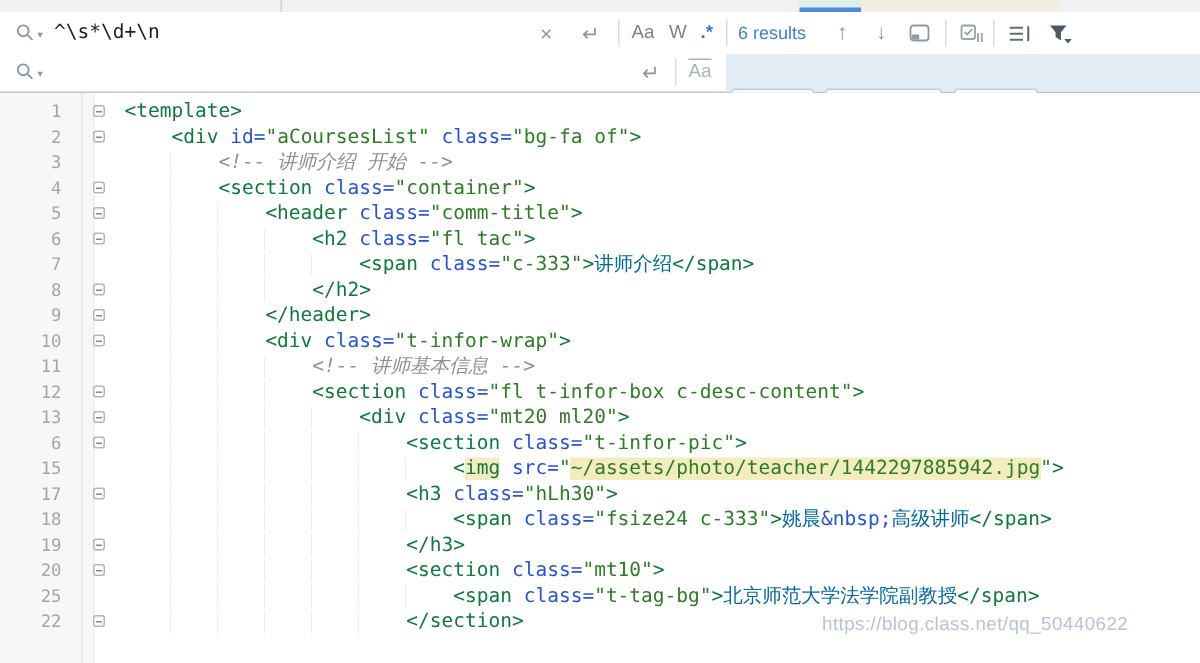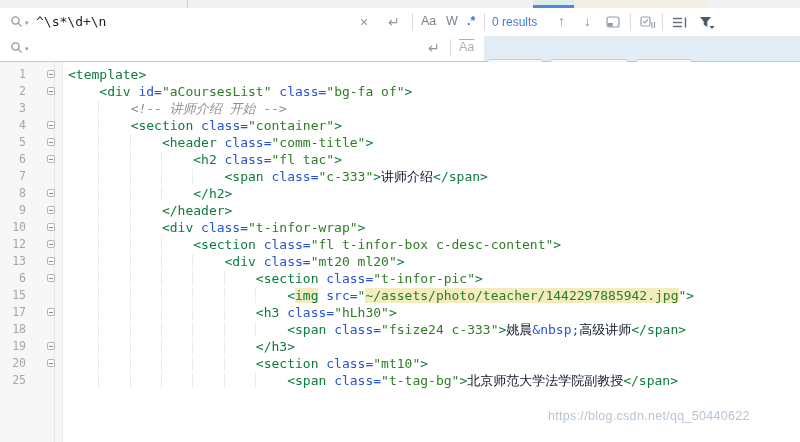--- a/index.html
+++ b/index.html
@@ -28,33 +28,33 @@
   .btn{position:absolute;top:3px;height:18px;background:#f4f8fb;border:1px solid #bfd0de;border-radius:3px;
        font-size:10px;letter-spacing:.5px;color:#61758a;text-align:center;line-height:16px;box-sizing:border-box;padding:4px 6px;margin-top:20px;}
   .searchico{position:absolute;left:10px;}
   .caret-down{position:absolute;font-size:7px;color:#8b97a3;}
 
   
   #editor{position:absolute;left:0;top:62px;width:800px;height:380px;background:#fff;overflow:hidden;}
   #gutterbg{position:absolute;left:0;top:0;width:62px;height:380px;background:#f7f7f7;border-right:1px solid #ededed;}
   #foldline{position:absolute;left:54px;top:0;width:1px;height:380px;background:#e7e7e7;}
   #code-lines{position:absolute;left:0;top:4px;width:800px;}
-  .cl{height:17px;line-height:17px;white-space:pre;font-family:"DejaVu Sans Mono","DejaVu Sans",monospace;font-size:13px;}
+  .cl{height:17px;line-height:17px;white-space:pre;font-family:"DejaVu Sans Mono","DejaVu Sans",monospace;font-size:13px;padding-left:15px;}
   .ln{display:inline-block;width:26px;text-align:right;color:#a6a6a6;font-size:11.5px;vertical-align:top;}
   .foldcol{display:inline-block;width:42px;height:17px;position:relative;vertical-align:top;}
   .fm{position:absolute;left:21px;top:4px;width:8px;height:8px;border:1px solid #b5b5b5;border-radius:2px;background:#fff;box-sizing:border-box;}
   .fm::after{content:"";position:absolute;left:1px;top:2.5px;width:4px;height:1px;background:#8a8a8a;}
   .ind{white-space:pre;
        background-image:repeating-linear-gradient(to right,transparent 0 calc(4ch - 1px),#ececec calc(4ch - 1px) 4ch);
        background-size:calc(100% - 4ch + 1px) 100%;background-repeat:no-repeat;}
   .tk-tag{color:#0e7a3e;}
   .tk-attr{color:#2753d8;}
   .tk-str{color:#2d7d23;}
   .tk-com{color:#909090;font-style:italic;}
-  .tk-txt{color:#0f172a;}
+  .tk-txt{color:#0369a1;}
   .tk-ent{color:#2753d8;}
   .hl{background:#f2ecc0;}
   #watermark{position:absolute;left:548px;top:347px;font-size:12.5px;color:rgba(120,145,175,.55);letter-spacing:.3px;white-space:nowrap;}
 </style>
 </head>
 <body>
 
 <div id="topstrip">
   <div class="tdiv"></div>
   <div class="seg-active"></div>
@@ -76,21 +76,21 @@
     <span class="icon-btn" style="left:388px;top:6px">↵</span>
 
     <div class="vdiv" style="left:412px"></div>
 
     <span class="toggle" style="left:421px;top:6px">Aa</span>
     <span class="toggle" style="left:446px;top:6px">W</span>
     <span class="toggle on" style="left:467px;top:6px">.*</span>
 
     <div class="vdiv" style="left:484px"></div>
 
-    <span class="results">0 results</span>
+    <span class="results">6 results</span>
 
     <span class="icon-btn" style="left:558px;top:5px">↑</span>
     <span class="icon-btn" style="left:584px;top:5px">↓</span>
 
     <svg class="svgicon" style="left:606px;top:8px" width="14" height="12" viewBox="0 0 14 12">
       <rect x="1" y="1" width="12" height="10" rx="2" fill="none" stroke="#8f9aa6" stroke-width="1.2"></rect>
       <rect x="1.8" y="7" width="5" height="3.4" fill="#8f9aa6"></rect>
     </svg>
 
     <div class="vdiv" style="left:630px"></div>
@@ -147,24 +147,26 @@
       <div class="cl"><span class="ln">1</span><span class="foldcol"><span class="fm"></span></span><span class="ind"></span><span class="tk-tag">&lt;template&gt;</span></div>
       <div class="cl"><span class="ln">2</span><span class="foldcol"><span class="fm"></span></span><span class="ind">    </span><span class="tk-tag">&lt;div</span><span class="tk-txt"> </span><span class="tk-attr">id=</span><span class="tk-str">"aCoursesList"</span><span class="tk-txt"> </span><span class="tk-attr">class=</span><span class="tk-str">"bg-fa of"</span><span class="tk-tag">&gt;</span></div>
       <div class="cl"><span class="ln">3</span><span class="foldcol"></span><span class="ind">        </span><span class="tk-com">&lt;!-- 讲师介绍 开始 --&gt;</span></div>
       <div class="cl"><span class="ln">4</span><span class="foldcol"><span class="fm"></span></span><span class="ind">        </span><span class="tk-tag">&lt;section</span><span class="tk-txt"> </span><span class="tk-attr">class=</span><span class="tk-str">"container"</span><span class="tk-tag">&gt;</span></div>
       <div class="cl"><span class="ln">5</span><span class="foldcol"><span class="fm"></span></span><span class="ind">            </span><span class="tk-tag">&lt;header</span><span class="tk-txt"> </span><span class="tk-attr">class=</span><span class="tk-str">"comm-title"</span><span class="tk-tag">&gt;</span></div>
       <div class="cl"><span class="ln">6</span><span class="foldcol"><span class="fm"></span></span><span class="ind">                </span><span class="tk-tag">&lt;h2</span><span class="tk-txt"> </span><span class="tk-attr">class=</span><span class="tk-str">"fl tac"</span><span class="tk-tag">&gt;</span></div>
       <div class="cl"><span class="ln">7</span><span class="foldcol"></span><span class="ind">                    </span><span class="tk-tag">&lt;span</span><span class="tk-txt"> </span><span class="tk-attr">class=</span><span class="tk-str">"c-333"</span><span class="tk-tag">&gt;</span><span class="tk-txt">讲师介绍</span><span class="tk-tag">&lt;/span&gt;</span></div>
       <div class="cl"><span class="ln">8</span><span class="foldcol"><span class="fm"></span></span><span class="ind">                </span><span class="tk-tag">&lt;/h2&gt;</span></div>
       <div class="cl"><span class="ln">9</span><span class="foldcol"><span class="fm"></span></span><span class="ind">            </span><span class="tk-tag">&lt;/header&gt;</span></div>
       <div class="cl"><span class="ln">10</span><span class="foldcol"><span class="fm"></span></span><span class="ind">            </span><span class="tk-tag">&lt;div</span><span class="tk-txt"> </span><span class="tk-attr">class=</span><span class="tk-str">"t-infor-wrap"</span><span class="tk-tag">&gt;</span></div>
+      <div class="cl"><span class="ln">11</span><span class="foldcol"></span><span class="ind">                </span><span class="tk-com">&lt;!-- 讲师基本信息 --&gt;</span></div>
       <div class="cl"><span class="ln">12</span><span class="foldcol"><span class="fm"></span></span><span class="ind">                </span><span class="tk-tag">&lt;section</span><span class="tk-txt"> </span><span class="tk-attr">class=</span><span class="tk-str">"fl t-infor-box c-desc-content"</span><span class="tk-tag">&gt;</span></div>
       <div class="cl"><span class="ln">13</span><span class="foldcol"><span class="fm"></span></span><span class="ind">                    </span><span class="tk-tag">&lt;div</span><span class="tk-txt"> </span><span class="tk-attr">class=</span><span class="tk-str">"mt20 ml20"</span><span class="tk-tag">&gt;</span></div>
       <div class="cl"><span class="ln">6</span><span class="foldcol"><span class="fm"></span></span><span class="ind">                        </span><span class="tk-tag">&lt;section</span><span class="tk-txt"> </span><span class="tk-attr">class=</span><span class="tk-str">"t-infor-pic"</span><span class="tk-tag">&gt;</span></div>
       <div class="cl"><span class="ln">15</span><span class="foldcol"></span><span class="ind">                            </span><span class="tk-tag">&lt;</span><span class="tk-tag hl">img</span><span class="tk-txt"> </span><span class="tk-attr">src=</span><span class="tk-str">"</span><span class="tk-str hl">~/assets/photo/teacher/1442297885942.jpg</span><span class="tk-str">"</span><span class="tk-tag">&gt;</span></div>
       <div class="cl"><span class="ln">17</span><span class="foldcol"><span class="fm"></span></span><span class="ind">                        </span><span class="tk-tag">&lt;h3</span><span class="tk-txt"> </span><span class="tk-attr">class=</span><span class="tk-str">"hLh30"</span><span class="tk-tag">&gt;</span></div>
       <div class="cl"><span class="ln">18</span><span class="foldcol"></span><span class="ind">                            </span><span class="tk-tag">&lt;span</span><span class="tk-txt"> </span><span class="tk-attr">class=</span><span class="tk-str">"fsize24 c-333"</span><span class="tk-tag">&gt;</span><span class="tk-txt">姚晨</span><span class="tk-ent">&amp;nbsp;</span><span class="tk-txt">高级讲师</span><span class="tk-tag">&lt;/span&gt;</span></div>
       <div class="cl"><span class="ln">19</span><span class="foldcol"><span class="fm"></span></span><span class="ind">                        </span><span class="tk-tag">&lt;/h3&gt;</span></div>
       <div class="cl"><span class="ln">20</span><span class="foldcol"><span class="fm"></span></span><span class="ind">                        </span><span class="tk-tag">&lt;section</span><span class="tk-txt"> </span><span class="tk-attr">class=</span><span class="tk-str">"mt10"</span><span class="tk-tag">&gt;</span></div>
       <div class="cl"><span class="ln">25</span><span class="foldcol"></span><span class="ind">                            </span><span class="tk-tag">&lt;span</span><span class="tk-txt"> </span><span class="tk-attr">class=</span><span class="tk-str">"t-tag-bg"</span><span class="tk-tag">&gt;</span><span class="tk-txt">北京师范大学法学院副教授</span><span class="tk-tag">&lt;/span&gt;</span></div>
+      <div class="cl"><span class="ln">22</span><span class="foldcol"><span class="fm"></span></span><span class="ind">                        </span><span class="tk-tag">&lt;/section&gt;</span></div>
     </div>
-  <div id="watermark">https://blog.csdn.net/qq_50440622</div>
+  <div id="watermark">https://blog.class.net/qq_50440622</div>
 </div>
 
 </body></html>

